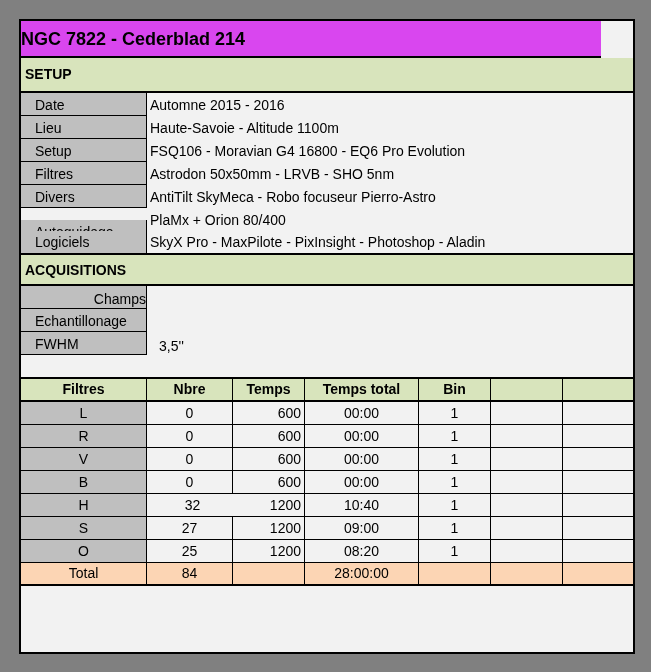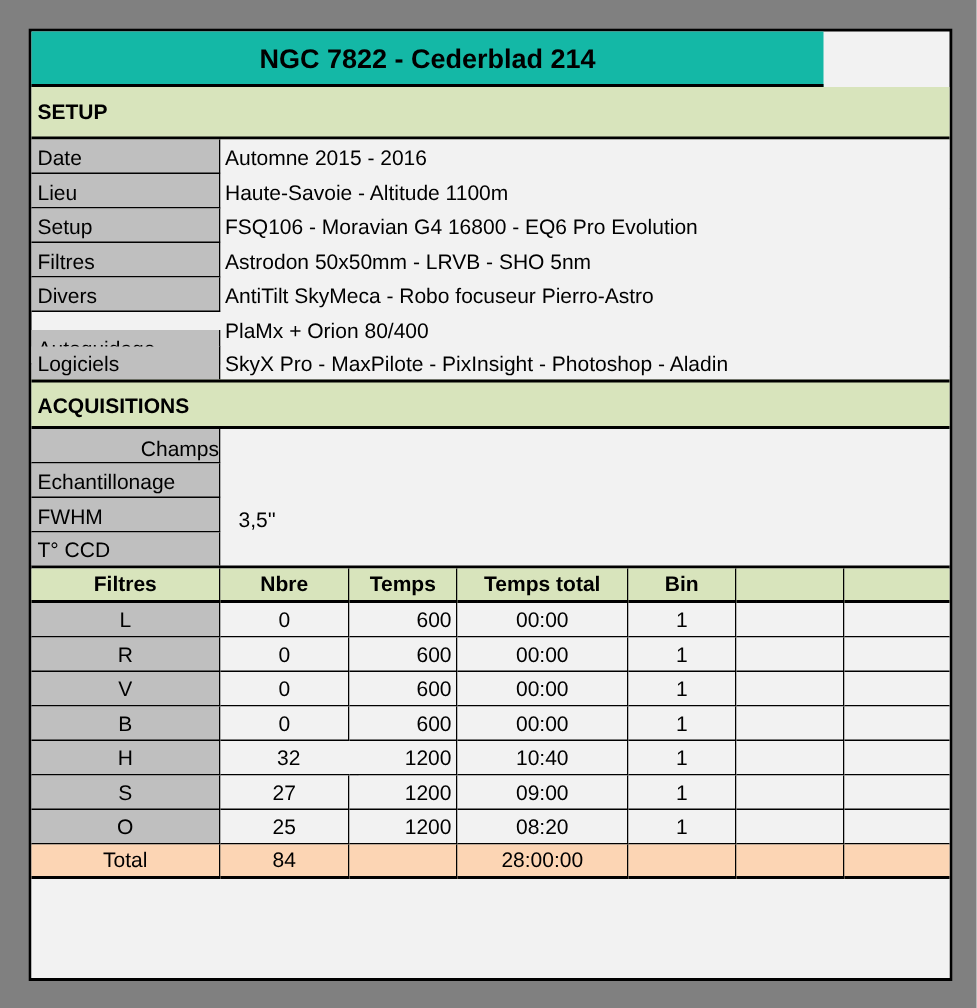--- a/index.html
+++ b/index.html
@@ -8,33 +8,33 @@
     position:relative; overflow:hidden;
     font-family:"Liberation Sans", "DejaVu Sans", sans-serif;
     color:#000;
   }
   .sheet {
     position:absolute; left:19px; top:19px; width:612px; height:631px;
     border:2px solid #000; background:#f2f2f2;
   }
   .abs { position:absolute; box-sizing:border-box; }
   .title {
-    left:0; top:0; width:528px; height:37px; background:#14b8a6;
+    left:0; top:0; width:580px; height:37px; background:#d946ef;
     border-bottom:2px solid #000;
-    font-size:18px; font-weight:bold; text-align:center; line-height:37px;
+    font-size:18px; font-weight:bold; line-height:37px;
   }
   .section {
     left:0; width:612px; background:#d8e4bc;
     border-bottom:2px solid #000;
     font-size:14px; font-weight:bold; padding-left:4px;
   }
   .lbl {
     left:0; width:126px; background:#bfbfbf;
     border-right:1px solid #000; border-bottom:1px solid #000;
-    font-size:14px; padding-left:4px; white-space:nowrap; overflow:hidden;
+    font-size:14px; padding-left:14px; white-space:nowrap; overflow:hidden;
   }
   .val {
     left:126px; width:486px; background:#f2f2f2;
     font-size:14px; padding-left:3px; white-space:nowrap; overflow:hidden;
   }
   .cell {
     border-right:1px solid #000; border-bottom:1px solid #000;
     font-size:14px; text-align:center; white-space:nowrap; overflow:hidden;
   }
   .cell.hdr { background:#d8e4bc; font-weight:bold; border-bottom:2px solid #000; }
@@ -72,21 +72,20 @@
   <div class="abs val" style="top:187px;height:23px;line-height:24px;">PlaMx + Orion 80/400</div>
 
   <div class="abs lbl" style="top:210px;height:22px;line-height:22px;border-bottom:none;">Logiciels</div>
   <div class="abs val" style="top:210px;height:22px;line-height:22px;">SkyX Pro - MaxPilote - PixInsight - Photoshop - Aladin</div>
 
   <div class="abs section" style="top:232px;height:33px;line-height:31px;border-top:2px solid #000;">ACQUISITIONS</div>
 
   <div class="abs lbl" style="top:265px;height:23px;line-height:26px;text-align:right;">Champs</div>
   <div class="abs lbl" style="top:288px;height:23px;line-height:24px;">Echantillonage</div>
   <div class="abs lbl" style="top:311px;height:23px;line-height:24px;">FWHM</div>
-  <div class="abs lbl" style="top:334px;height:22px;line-height:23px;border-bottom:none;">T° CCD</div>
   <div class="abs" style="left:126px;top:265px;width:486px;height:91px;background:#f2f2f2;">
     <span style="position:absolute;left:12px;top:26px;font-size:14px;margin-top:26px;">3,5''</span>
   </div>
 
   <div class="abs" style="left:0;top:356px;width:612px;height:2px;background:#000;"></div>
 
   <div class="abs cell hdr" style="left:0;top:358px;width:126px;height:23px;line-height:21px;">Filtres</div>
   <div class="abs cell hdr" style="left:126px;top:358px;width:86px;height:23px;line-height:21px;">Nbre</div>
   <div class="abs cell hdr" style="left:212px;top:358px;width:72px;height:23px;line-height:21px;">Temps</div>
   <div class="abs cell hdr" style="left:284px;top:358px;width:114px;height:23px;line-height:21px;">Temps total</div>

